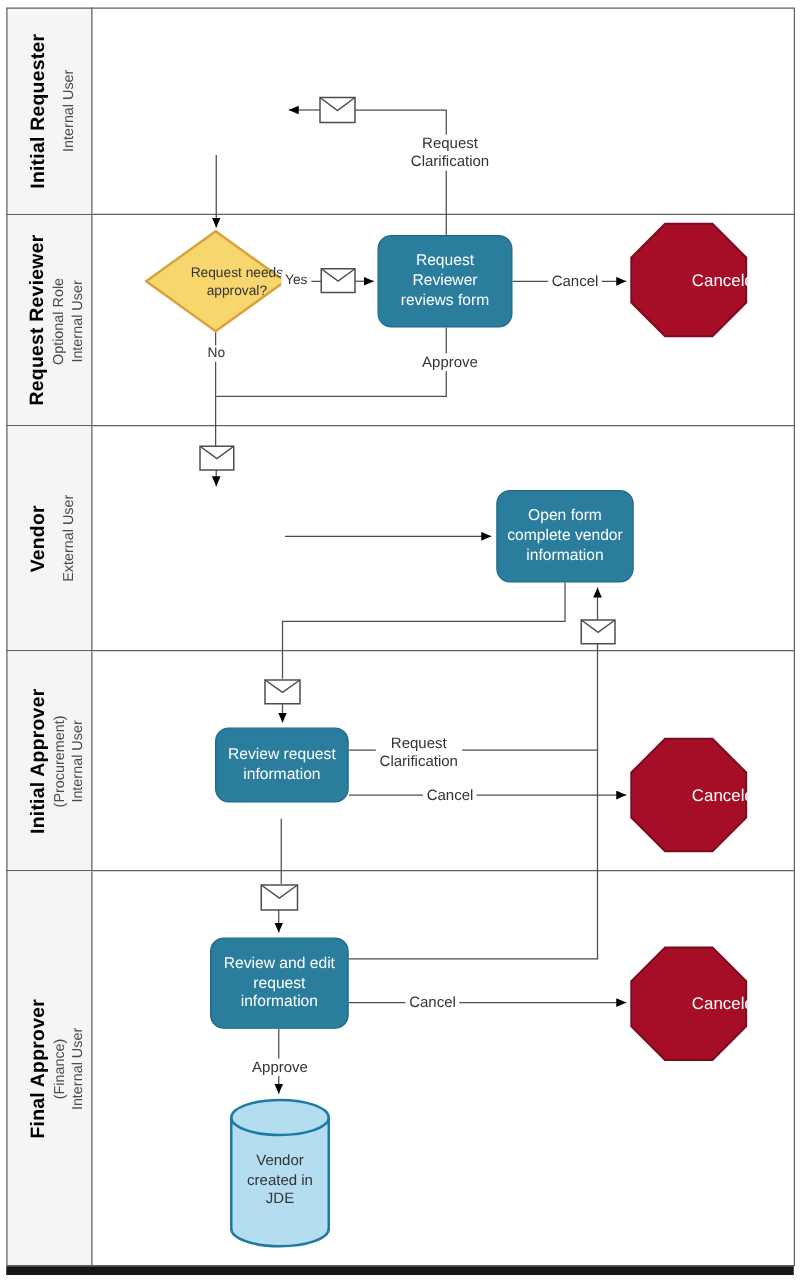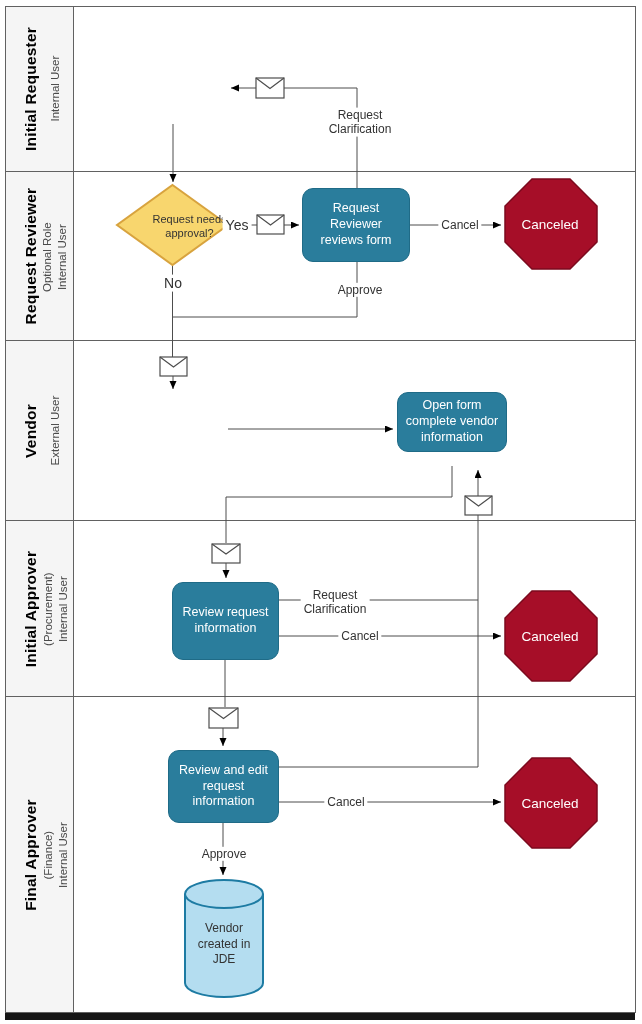--- a/index.html
+++ b/index.html
@@ -21,24 +21,24 @@
                border-right:1px solid var(--border);box-sizing:border-box;}
   .vtext{position:absolute;transform:rotate(-90deg);text-align:center;white-space:pre-line;line-height:1.32;}
   .lane-title{font-weight:bold;font-size:15.5px;color:#000;letter-spacing:.2px;height:18px;}
   .lane-sub{font-size:11.5px;color:#4a4a4a;}
   svg.wires{position:absolute;left:0;top:0;}
   .task{position:absolute;background:var(--task-fill);border:1px solid var(--task-stroke);
         border-radius:11px;color:#fff;display:flex;align-items:center;justify-content:center;
         text-align:center;font-size:12.5px;line-height:1.27;white-space:pre-line;box-sizing:border-box;}
   .edge-label{position:absolute;transform:translate(-50%,-50%);background:#fff;padding:0 3px;
               font-size:12px;color:var(--label);text-align:center;white-space:pre-line;line-height:1.2;}
-  .edge-label.big{font-size:14px;}
+  .edge-label.big{font-size:11px;}
   .decision-label{position:absolute;transform:translate(-50%,-50%);font-size:11px;color:#333;
                   text-align:center;white-space:pre-line;line-height:1.3;margin-left:17px;}
-  .end-label{position:absolute;transform:translate(-50%,-50%);color:#fff;font-size:13.5px;font-weight:500;}
+  .end-label{position:absolute;transform:translate(-50%,-50%);color:#fff;font-size:13.5px;font-weight:500;margin-left:32px;}
   .db-label{position:absolute;transform:translate(-50%,-50%);font-size:12px;color:#333;
             text-align:center;white-space:pre-line;line-height:1.3;}
 </style>
 </head>
 <body>
 
 <div class="stage">
 
   <div class="lane" style="top:6px;height:166px">
     <div class="lane-header">
@@ -140,24 +140,24 @@
       <g>
         <rect x="209" y="708" width="29" height="20"></rect>
           <path d="M209,708 L223.5,718.4 L238,708" fill="none"></path>
       </g>
     </g>
   </svg>
 
   <div class="task" style="left:302px;top:188px;width:108px;height:74px">Request
 Reviewer
 reviews form</div>
-  <div class="task" style="left:397px;top:392px;width:110px;height:60px">Open form
+  <div class="task" style="left:397px;top:392px;width:110px;height:74px">Open form
 complete vendor
 information</div>
-  <div class="task" style="left:172px;top:582px;width:107px;height:78px">Review request
+  <div class="task" style="left:172px;top:582px;width:107px;height:60px">Review request
 information</div>
   <div class="task" style="left:168px;top:750px;width:111px;height:73px">Review and edit
 request
 information</div>
 
   <div class="decision-label" style="left:172.5px;top:226px">Request needs
 approval?</div>
   <div class="end-label" style="left:550px;top:224px">Canceled</div>
   <div class="end-label" style="left:550px;top:636px">Canceled</div>
   <div class="end-label" style="left:550px;top:803px">Canceled</div>

